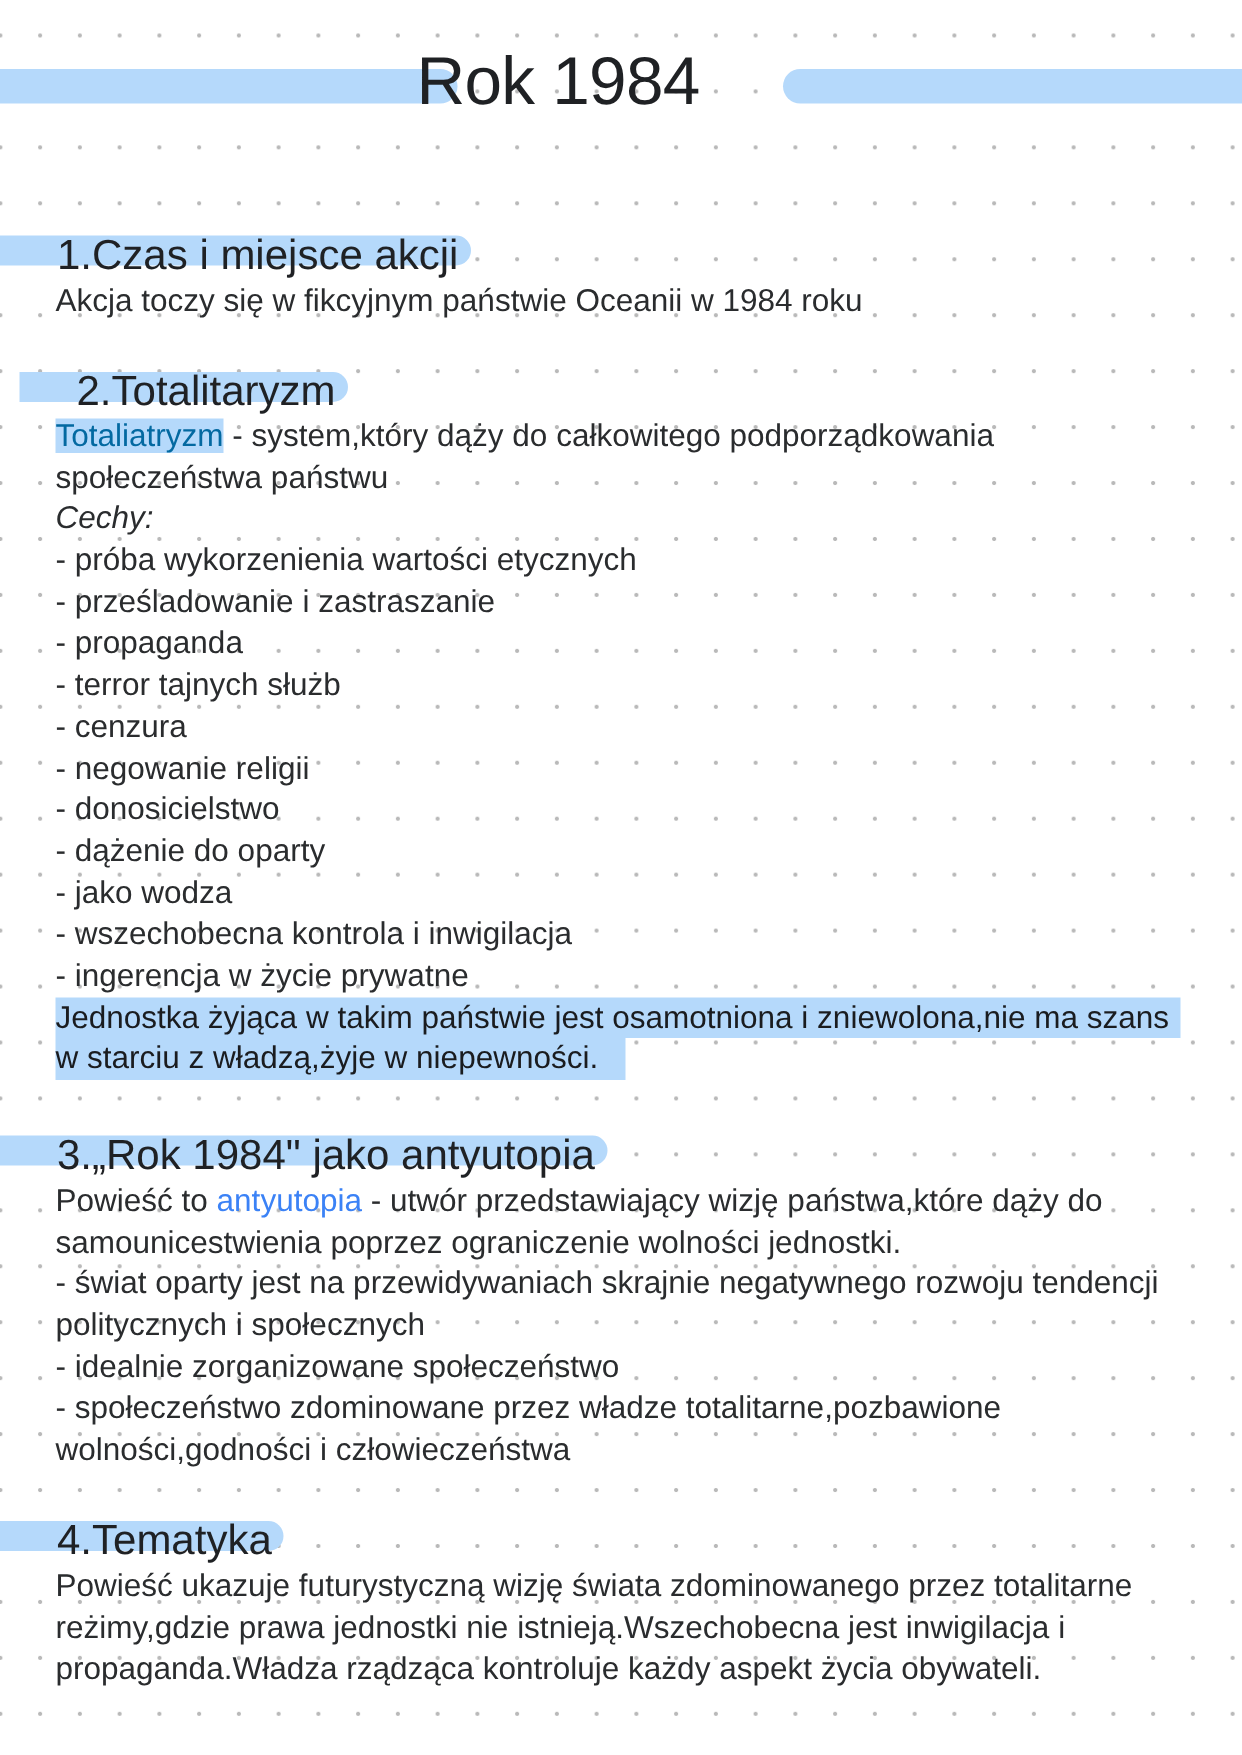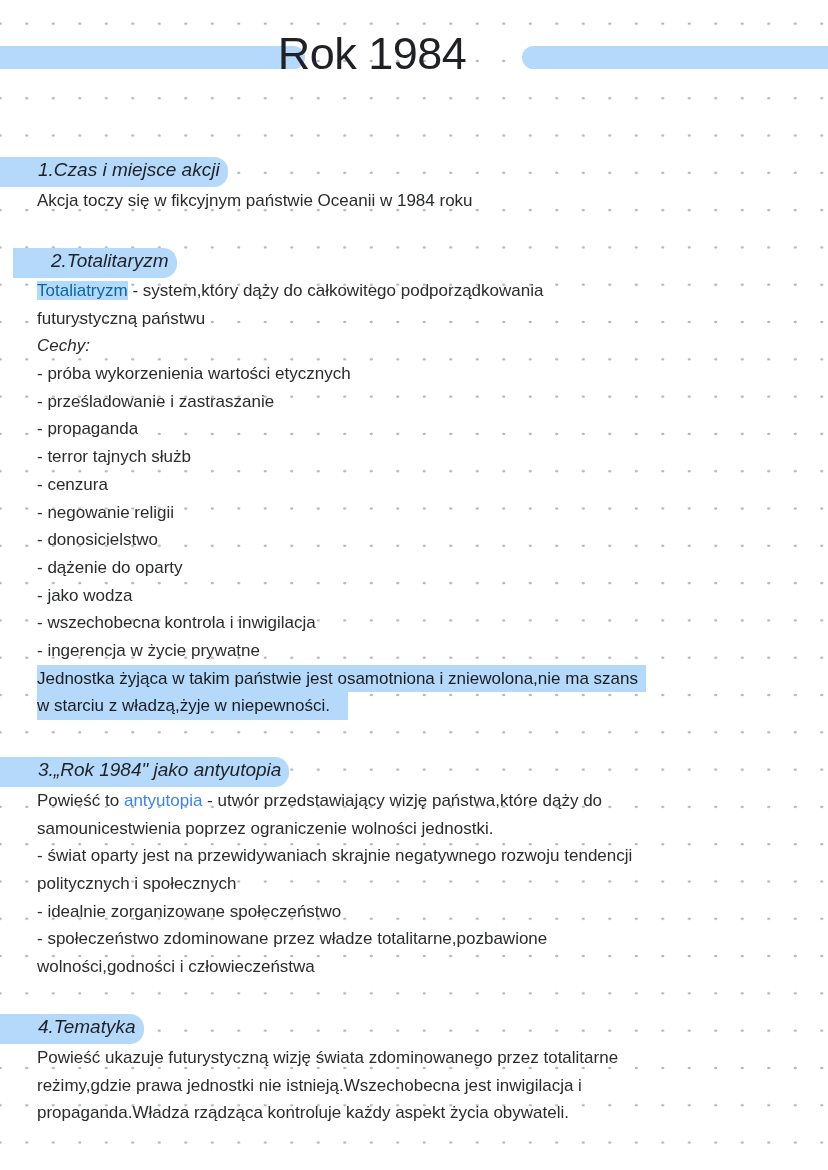--- a/index.html
+++ b/index.html
@@ -41,35 +41,34 @@
       width: 744px;
       text-align: center;
       font-size: 45px;
       line-height: 56px;
       color: #1f2124;
       letter-spacing: -0.5px;
     }
     .section-heading {
       position: absolute;
       left: 0;
-      height: 30px;
+      height: 20px;
       background: #b5d9fb;
       border-radius: 0 14px 14px 0;
       padding-left: 38px;
       padding-right: 8px;
-      font-size: 19px;
+      font-size: 28px;
       line-height: 26px;
       color: #1f2124;
       white-space: nowrap;
-      font-style: italic;
     }
     .text-block {
       position: absolute;
       left: 37px;
-      font-size: 17px;
+      font-size: 21px;
       line-height: 27.7px;
       color: #2a2c2e;
       white-space: nowrap;
     }
     .line {
       display: block;
       height: 27.7px;
     }
     .hl {
       background: #b5d9fb;
@@ -96,21 +95,21 @@
 <div class="page-title">Rok 1984</div>
 
 <div class="section-heading" style="top:157px;">1.Czas i miejsce akcji</div>
 <div class="text-block" style="top:187px;">
   <span class="line">Akcja toczy się w fikcyjnym państwie Oceanii w 1984 roku</span>
 </div>
 
 <div class="section-heading" style="top:248px;margin-left:13px;">2.Totalitaryzm</div>
 <div class="text-block" style="top:277px;">
   <span class="line"><span class="hl">Totaliatryzm</span><span> - system,który dąży do całkowitego podporządkowania</span></span>
-  <span class="line">futurystyczną państwu</span>
+  <span class="line">społeczeństwa państwu</span>
   <span class="line italic">Cechy:</span>
   <span class="line">- próba wykorzenienia wartości etycznych</span>
   <span class="line">- prześladowanie i zastraszanie</span>
   <span class="line">- propaganda</span>
   <span class="line">- terror tajnych służb</span>
   <span class="line">- cenzura</span>
   <span class="line">- negowanie religii</span>
   <span class="line">- donosicielstwo</span>
   <span class="line">- dążenie do oparty</span>
   <span class="line">- jako wodza</span>

